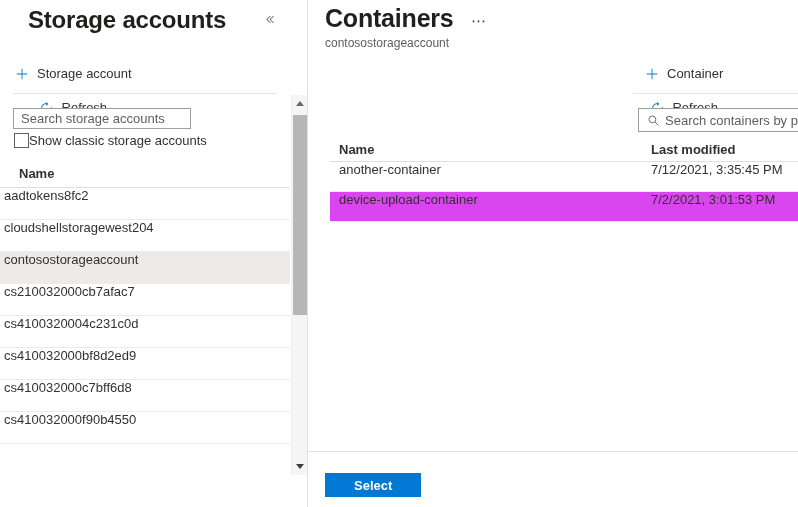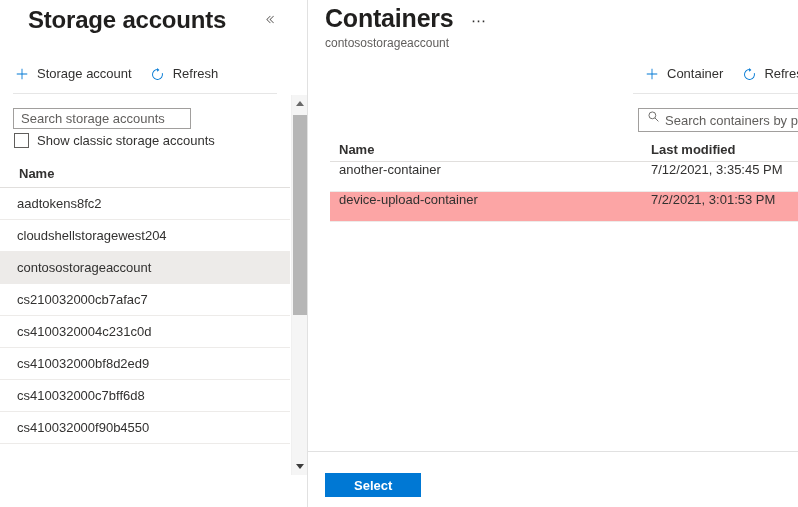--- a/index.html
+++ b/index.html
@@ -49,20 +49,21 @@
     font-size: 14px;
     cursor: pointer;
   }
 
   
   .toolbar {
     position: absolute;
     display: flex;
     align-items: center;
     gap: 18px;
+    flex-direction: column;
   }
   #left-toolbar { left: 14px; top: 66px; }
   #right-toolbar { left: 336px; top: 66px; }
   .tb-item {
     display: flex;
     align-items: center;
     gap: 7px;
     cursor: pointer;
     font-size: 13px;
     color: #323130;
@@ -85,20 +86,21 @@
   #left-tb-sep { left: 13px; top: 93px; width: 264px; }
   #right-tb-sep { left: 325px; top: 93px; width: 473px; }
 
   
   .search-box {
     position: absolute;
     box-sizing: border-box;
     border: 1px solid #a19f9d;
     background: #fff;
     display: flex;
+    align-items: center;
     padding: 0 7px;
     font-size: 13px;
   }
   #left-search {
     left: 13px; top: 108px;
     width: 178px; height: 21px;
   }
   #right-search {
     left: 330px; top: 108px;
     width: 468px; height: 24px;
@@ -123,21 +125,21 @@
     align-items: center;
     justify-content: center;
   }
 
   
   #classic-row {
     position: absolute;
     left: 14px; top: 133px;
     display: flex;
     align-items: center;
-    gap: 8px;
+    gap: 0;
     cursor: pointer;
   }
   .cb {
     width: 15px; height: 15px;
     box-sizing: border-box;
     border: 1px solid #605e5c;
     background: #fff;
   }
   #classic-label { font-size: 13px; color: #323130; }
 
@@ -154,22 +156,21 @@
     padding-left: 19px;
     font-size: 13px;
     font-weight: 600;
     color: #323130;
     border-bottom: 1px solid #e1dfdd;
     box-sizing: border-box;
   }
   .acct-row {
     height: 32px;
     display: flex;
-    align-items: center;
-    padding-left: 17px;
+    padding-left: 4px;
     font-size: 13px;
     color: #323130;
     border-bottom: 1px solid #edebe9;
     box-sizing: border-box;
     cursor: pointer;
     white-space: nowrap;
     overflow: hidden;
   }
   .acct-row.selected { background: #edebe9; }
 
@@ -258,21 +259,21 @@
   .cont-row {
     display: flex;
     height: 30px;
     align-items: flex-start;
     font-size: 13px;
     color: #323130;
     border-bottom: 1px solid #edebe9;
     box-sizing: border-box;
     cursor: pointer;
   }
-  .cont-row.selected { background: #fca5a5; }
+  .cont-row.selected { background: #d946ef; }
   .col-name { width: 320px; padding-left: 9px; box-sizing: border-box; white-space: nowrap; overflow: hidden; }
   .col-date { flex: 1; padding-left: 1px; box-sizing: border-box; white-space: nowrap; }
 
   #right-bottom-sep {
     position: absolute;
     left: 0; top: 451px;
     width: 490px; height: 1px;
     background: #e1e1e1;
   }
   #select-button {

